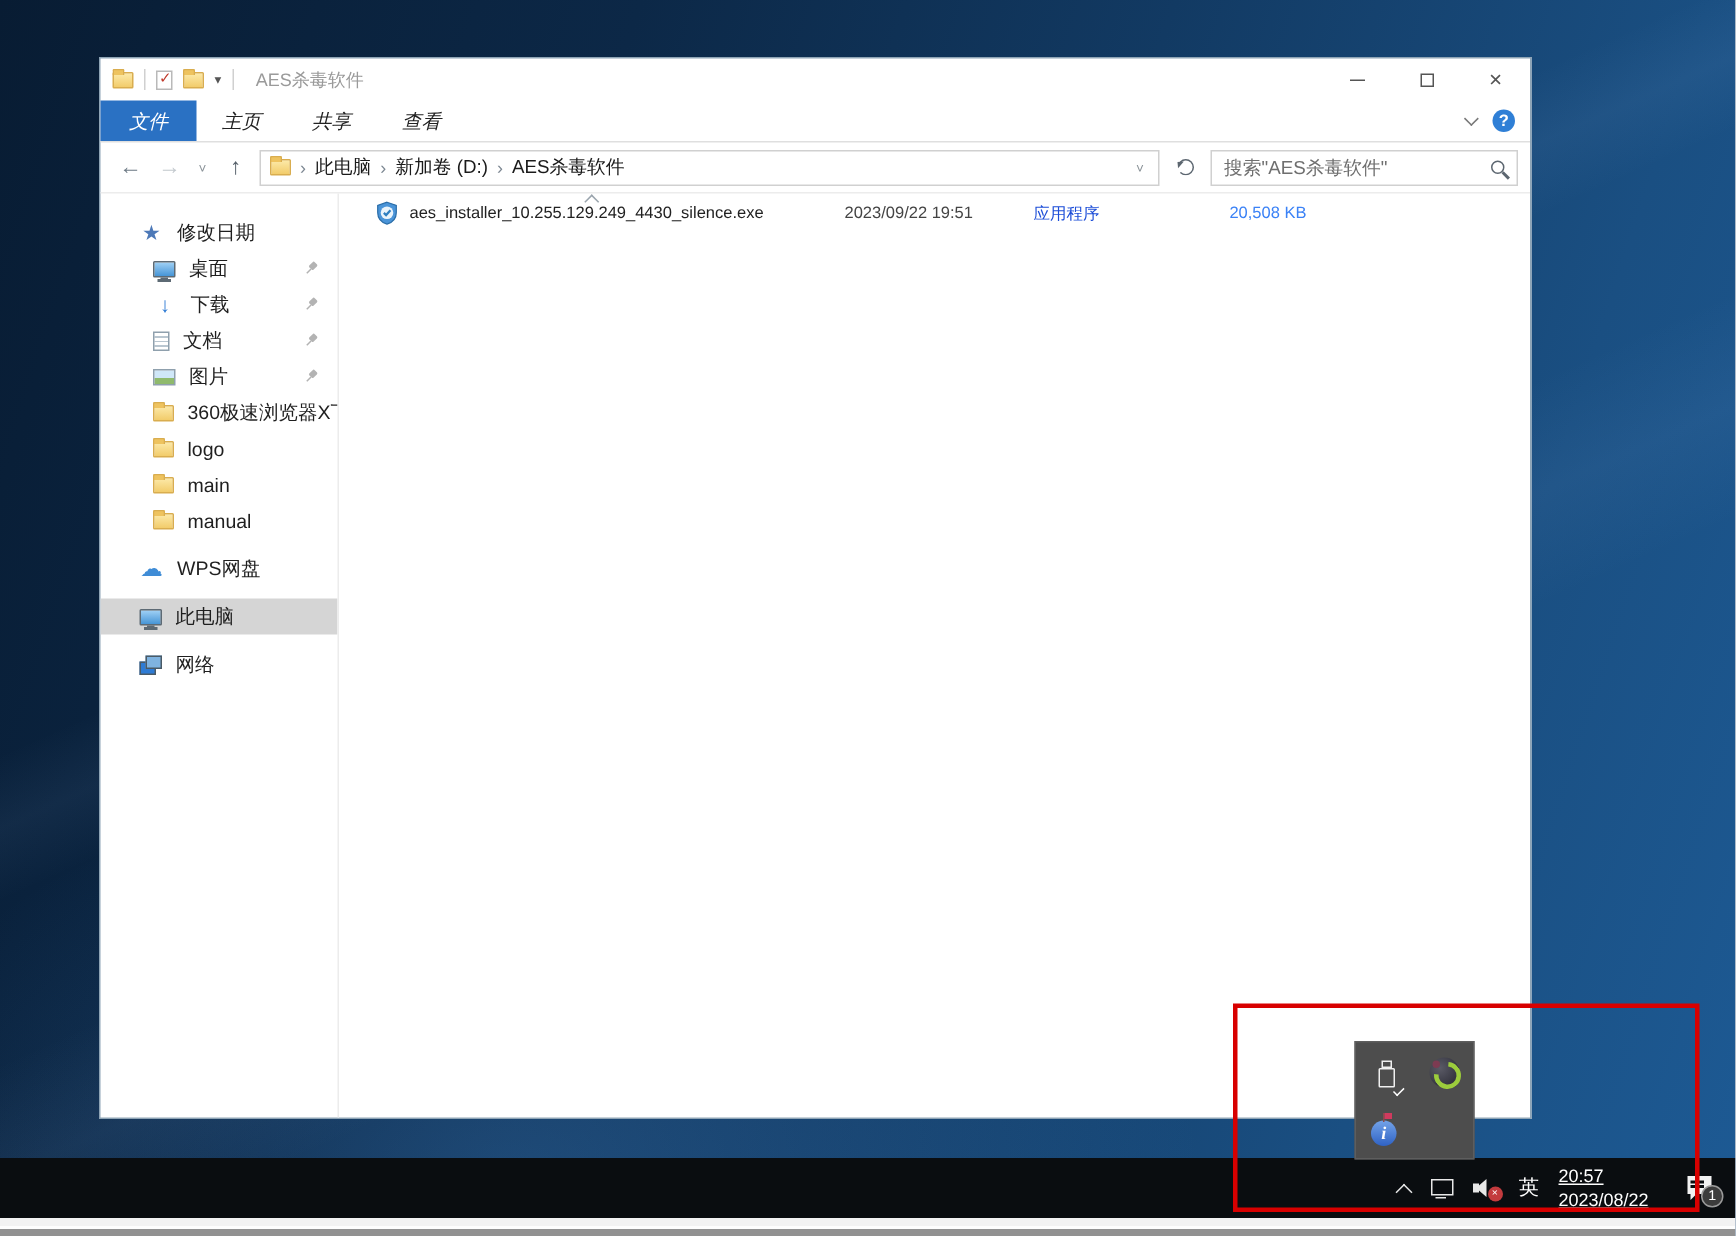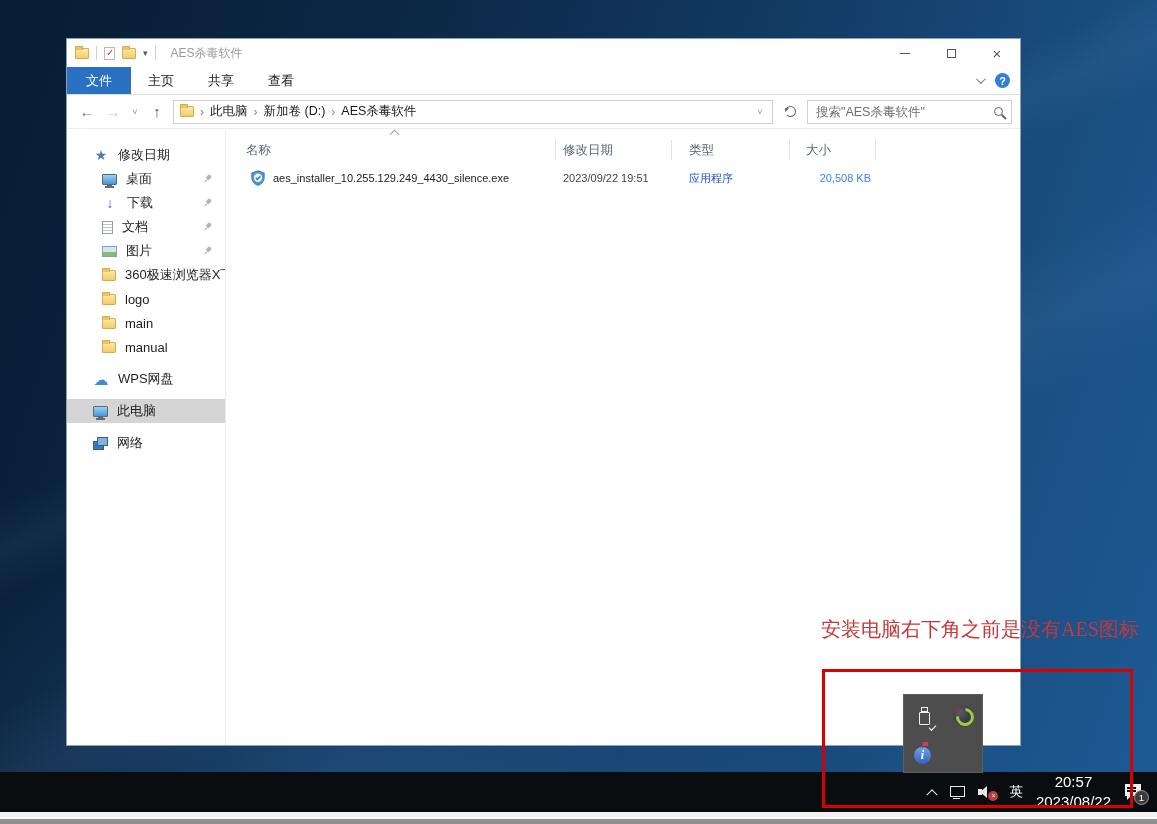--- a/index.html
+++ b/index.html
@@ -28,21 +28,21 @@
   .ico-propcheck::after { content:"✓"; position:absolute; left:1px; top:-1px; font-size:10px; color:#c0392b; font-weight:bold; }
   .caret { font-size:9px; color:#555; }
   .win-title { color:#9a9a9a; font-size:12px; margin-left:8px; }
   .winbtns { margin-left:auto; display:flex; height:28px; }
   .winbtn { width:46px; height:28px; display:flex; align-items:center; justify-content:center; color:#555; }
   .glyph-min { width:10px; height:1px; background:#555; display:block; }
   .glyph-max { width:9px; height:9px; border:1px solid #555; display:block; }
   .glyph-close { font-size:15px; line-height:1; color:#555; }
 
   .ribbon { height:28px; display:flex; align-items:stretch; border-bottom:1px solid #dfdfdf; flex:0 0 auto; }
-  .tab { display:flex; align-items:center; padding:0 17px; font-size:13px; color:#222; }
+  .tab { display:flex; align-items:center; padding:0 17px; font-size:13px; color:#222;font-style:italic; }
   .tab.file { background:#2a71c3; color:#fff; padding:0 19px; }
   .ribbon-right { margin-left:auto; display:flex; align-items:center; gap:12px; padding-right:10px; }
   .chev-down { width:7px; height:7px; border-right:1.5px solid #777; border-bottom:1.5px solid #777; transform:rotate(45deg) translateY(-2px); }
   .help-circle { width:15px; height:15px; border-radius:50%; background:#2f7fd6; color:#fff; font-size:11px; font-weight:bold; display:flex; align-items:center; justify-content:center; }
 
   .navbar { height:34px; display:flex; align-items:center; padding:0 8px 0 10px; gap:6px; border-bottom:1px solid #ececec; flex:0 0 auto; }
   .navarrow { font-size:15px; color:#6d7a85; width:20px; text-align:center; }
   .navarrow.disabled { color:#c3c9ce; }
   .navarrow.small { font-size:9px; width:12px; color:#8a9298; }
   .addressbox { height:24px; flex:0 0 600px; border:1px solid #d0d0d0; display:flex; align-items:center; padding:0 6px; gap:6px; font-size:12.5px; }
@@ -127,21 +127,21 @@
   .tray { position:absolute; right:14px; top:0; height:40px; display:flex; align-items:center; gap:13px; color:#fff; }
   .t-chev { width:8px; height:8px; border-left:1.5px solid #e8e8e8; border-top:1.5px solid #e8e8e8; transform:rotate(45deg) translate(2px,2px); }
   .t-net { position:relative; width:16px; height:14px; }
   .t-net::before { content:""; position:absolute; left:1px; top:1px; width:13px; height:9px; border:1.5px solid #e8e8e8; }
   .t-net::after { content:""; position:absolute; left:4px; bottom:0; width:7px; height:1.5px; background:#e8e8e8; }
   .t-vol { position:relative; width:18px; height:14px; }
   .t-vol::before { content:""; position:absolute; left:0; top:4px; width:4px; height:6px; background:#e8e8e8; }
   .t-vol::after { content:""; position:absolute; left:2px; top:1px; border:6px solid transparent; border-right:7px solid #e8e8e8; border-left:0; }
   .t-vol .mute { position:absolute; right:-2px; bottom:-2px; width:10px; height:10px; border-radius:50%; background:#c33b3e; color:#fff; font-size:7px; line-height:10px; text-align:center; }
   .t-ime { font-size:13.5px; }
-  .t-clock { text-align:center; font-size:15px; line-height:1.35; min-width:72px; }
+  .t-clock { text-align:left; font-size:12px; line-height:1.35; min-width:72px;text-decoration:underline; }
   .t-action { position:relative; width:19px; height:16px; }
   .t-action .bubble { position:absolute; left:1px; top:0; width:16px; height:12px; background:#f2f2f2; }
   .t-action .bubble::before { content:""; position:absolute; left:2px; top:3px; width:9px; height:1.5px; background:#0a0d10; box-shadow:0 3px 0 #0a0d10; }
   .t-action .bubble::after { content:""; position:absolute; left:2px; bottom:-4px; border:4px solid transparent; border-top-color:#f2f2f2; border-left-color:#f2f2f2; }
   .t-action .badge { position:absolute; right:-6px; bottom:-5px; width:15px; height:15px; border-radius:50%; background:#3c3c3c; border:1px solid #9a9a9a; color:#fff; font-size:9.5px; line-height:13px; text-align:center; }
 
   .bottom-strip { position:absolute; left:0; top:812px; width:1157px; height:12px; background:linear-gradient(#f2f2f2 0 45%, #fdfdfd 45% 60%, #919191 60% 100%); z-index:5; }
 </style>
 </head>
 <body>
@@ -264,45 +264,38 @@
           <span class="side-label">此电脑</span>
         </div>
         <div class="side-item gap">
           <span class="ico-net"></span>
           <span class="side-label">网络</span>
         </div>
       </div>
 
       <div class="filearea">
         <span class="sortcaret"></span>
-        <div class="colheaders">
-          <span class="col name">名称</span>
-          <span class="col date">修改日期</span>
-          <span class="col type">类型</span>
-          <span class="col size">大小</span>
-        </div>
         <div class="filerow">
           <span class="cell name">
             <svg width="16" height="16" viewBox="0 0 16 16">
                 <path d="M8 0.8 L14.2 2.9 V7.6 C14.2 11.8 11.2 14.4 8 15.4 C4.8 14.4 1.8 11.8 1.8 7.6 V2.9 Z" fill="#4a94d8" stroke="#2a6da8" stroke-width="0.8"></path>
                 <circle cx="8" cy="7.8" r="4.2" fill="#eaf4fb"></circle>
                 <path d="M5.9 7.9 l1.5 1.5 L10.3 6.2" stroke="#2f7fc0" stroke-width="1.5" fill="none"></path>
               </svg>
             <span>aes_installer_10.255.129.249_4430_silence.exe</span>
           </span>
           <span class="cell date">2023/09/22 19:51</span>
           <span class="cell type">应用程序</span>
           <span class="cell size">20,508 KB</span>
         </div>
       </div>
     </div>
 
   </div>
 
-  <div class="annotation">安装电脑右下角之前是没有AES图标</div>
 
   <div class="tray-popup">
     <span class="usb">
       <span class="cap"></span>
       <span class="body"></span>
       <span class="chk"></span>
     </span>
     <span class="orb-green"></span>
     <span class="orb-info">i</span>
   </div>

